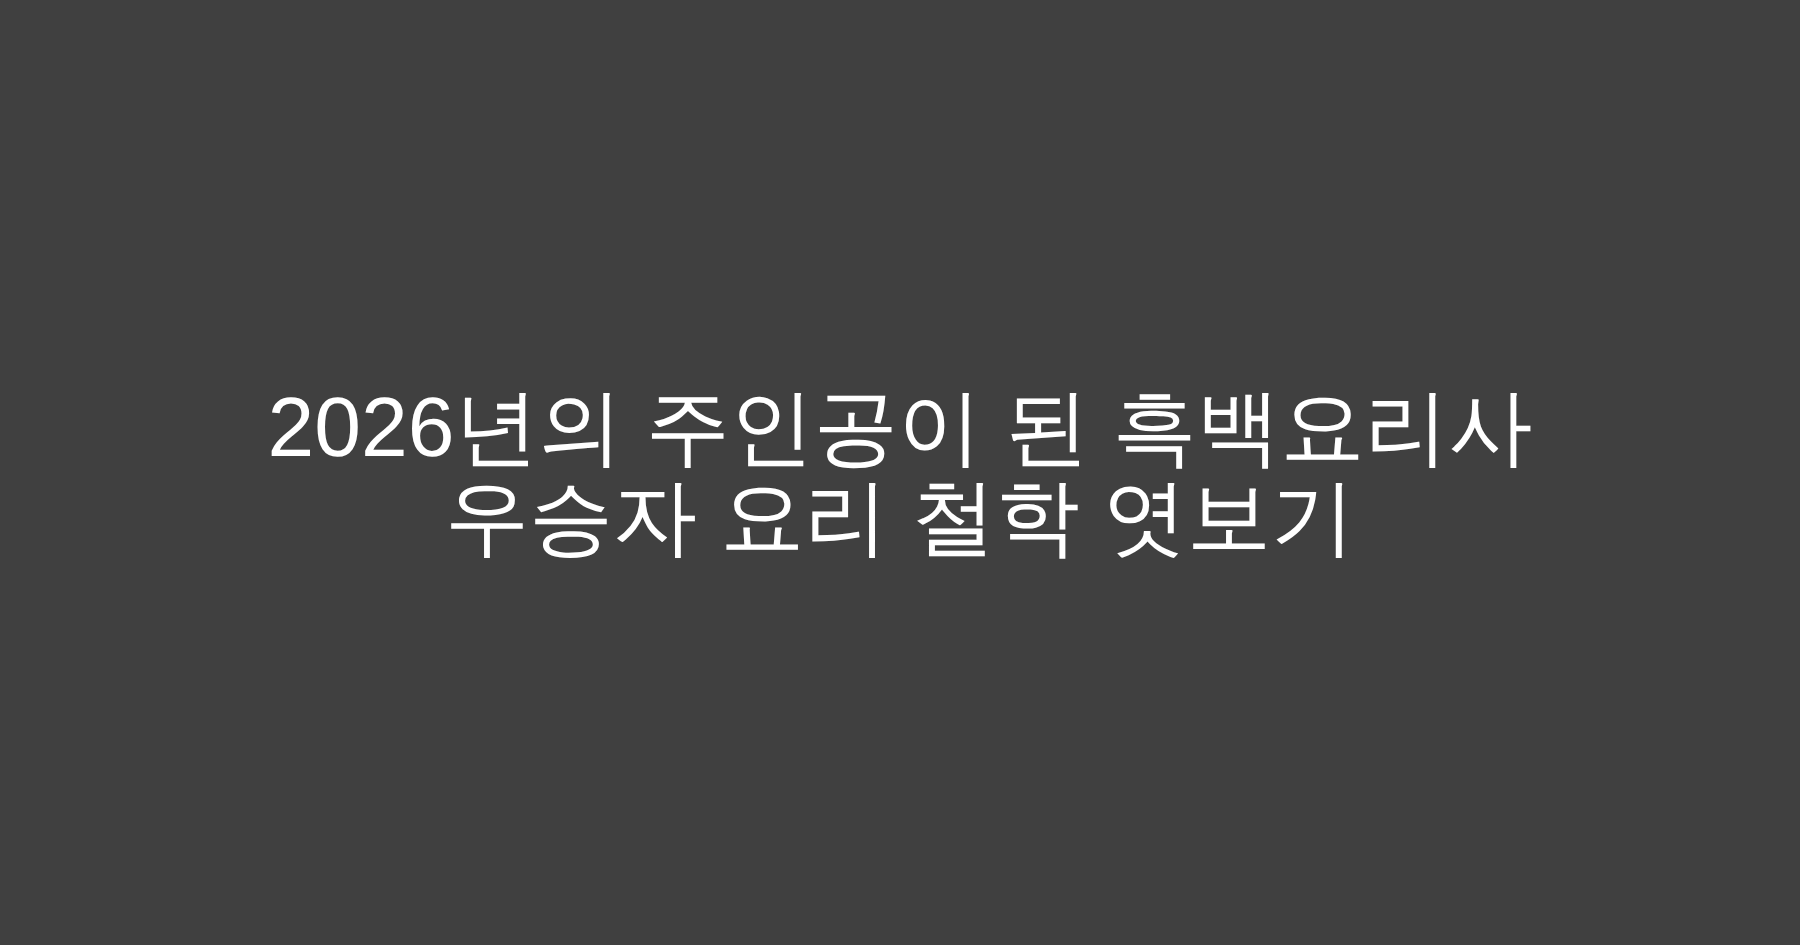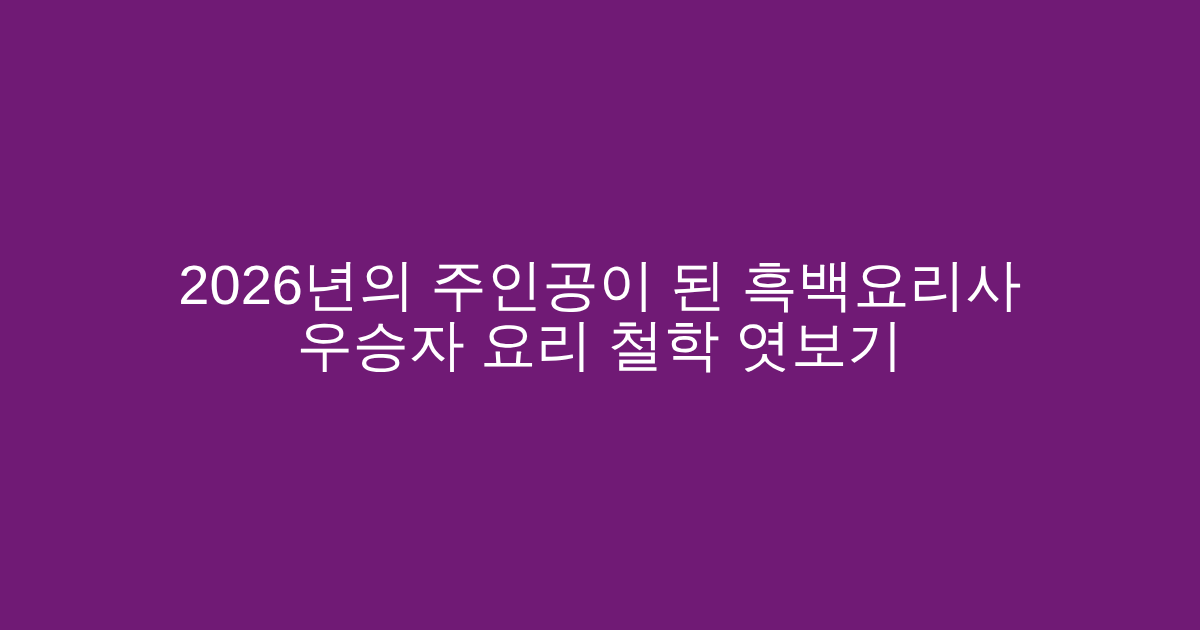--- a/index.html
+++ b/index.html
@@ -13,21 +13,21 @@
     height: 630px;
     overflow: hidden;
     font-family: "Liberation Sans", "DejaVu Sans", sans-serif;
   }
 
   #og-card {
     position: relative;
     box-sizing: border-box;
     width: 1200px;
     height: 630px;
-    background-color: #701a75;
+    background-color: #404040;
     display: flex;
     align-items: center;
     justify-content: center;
   }
 
   #title-block {
     width: 1010px;
     margin: 0;
     padding: 0;
     text-align: center;

